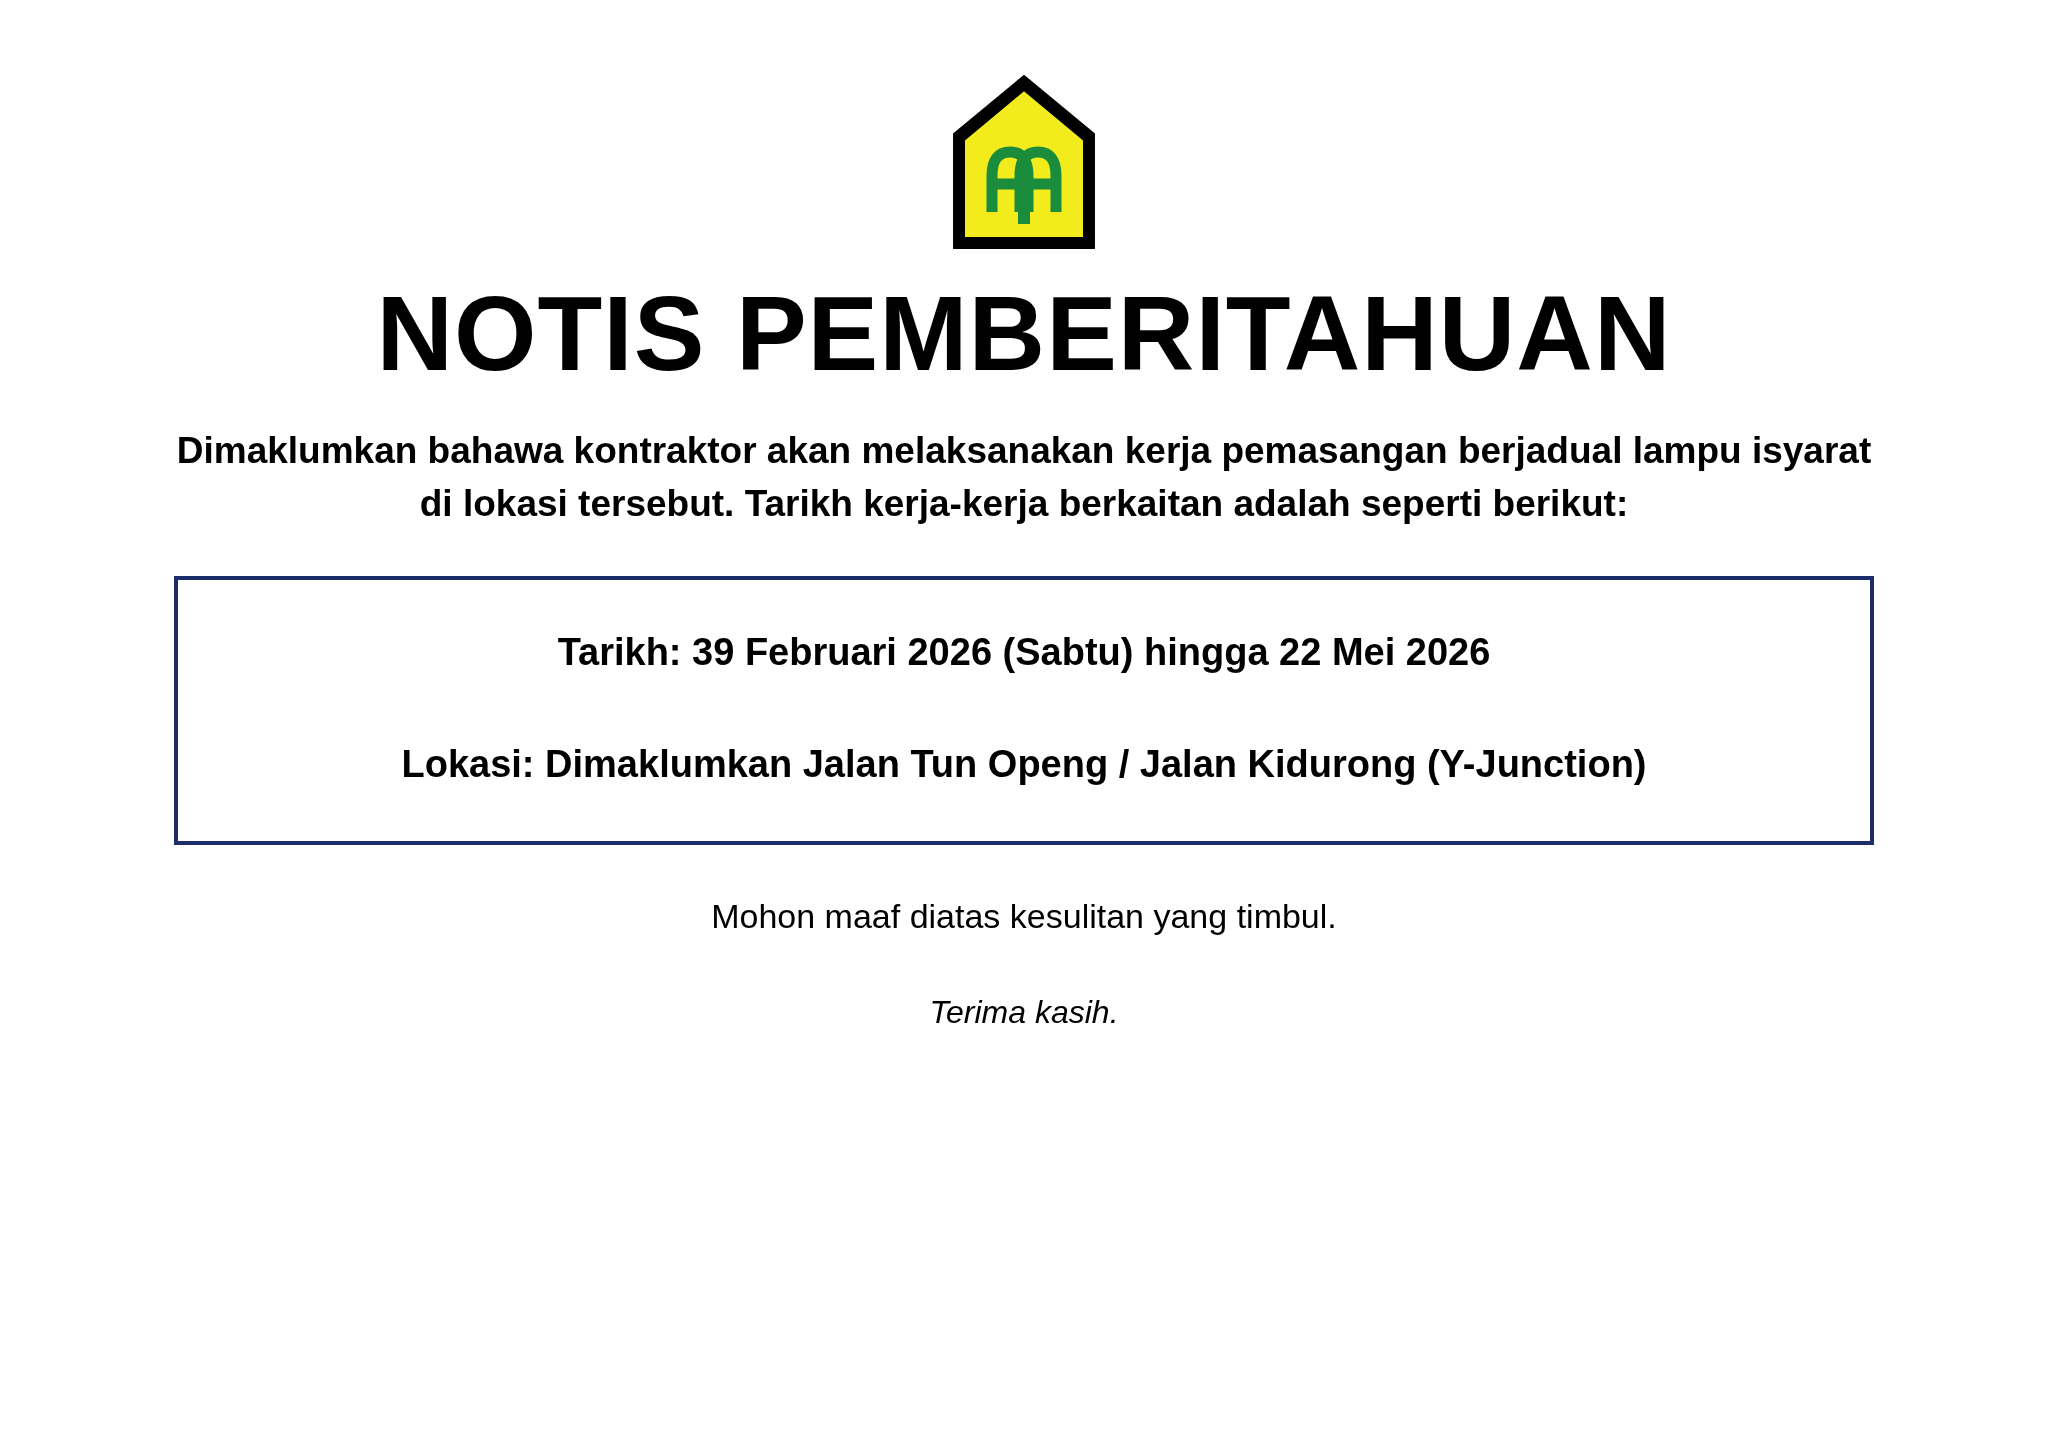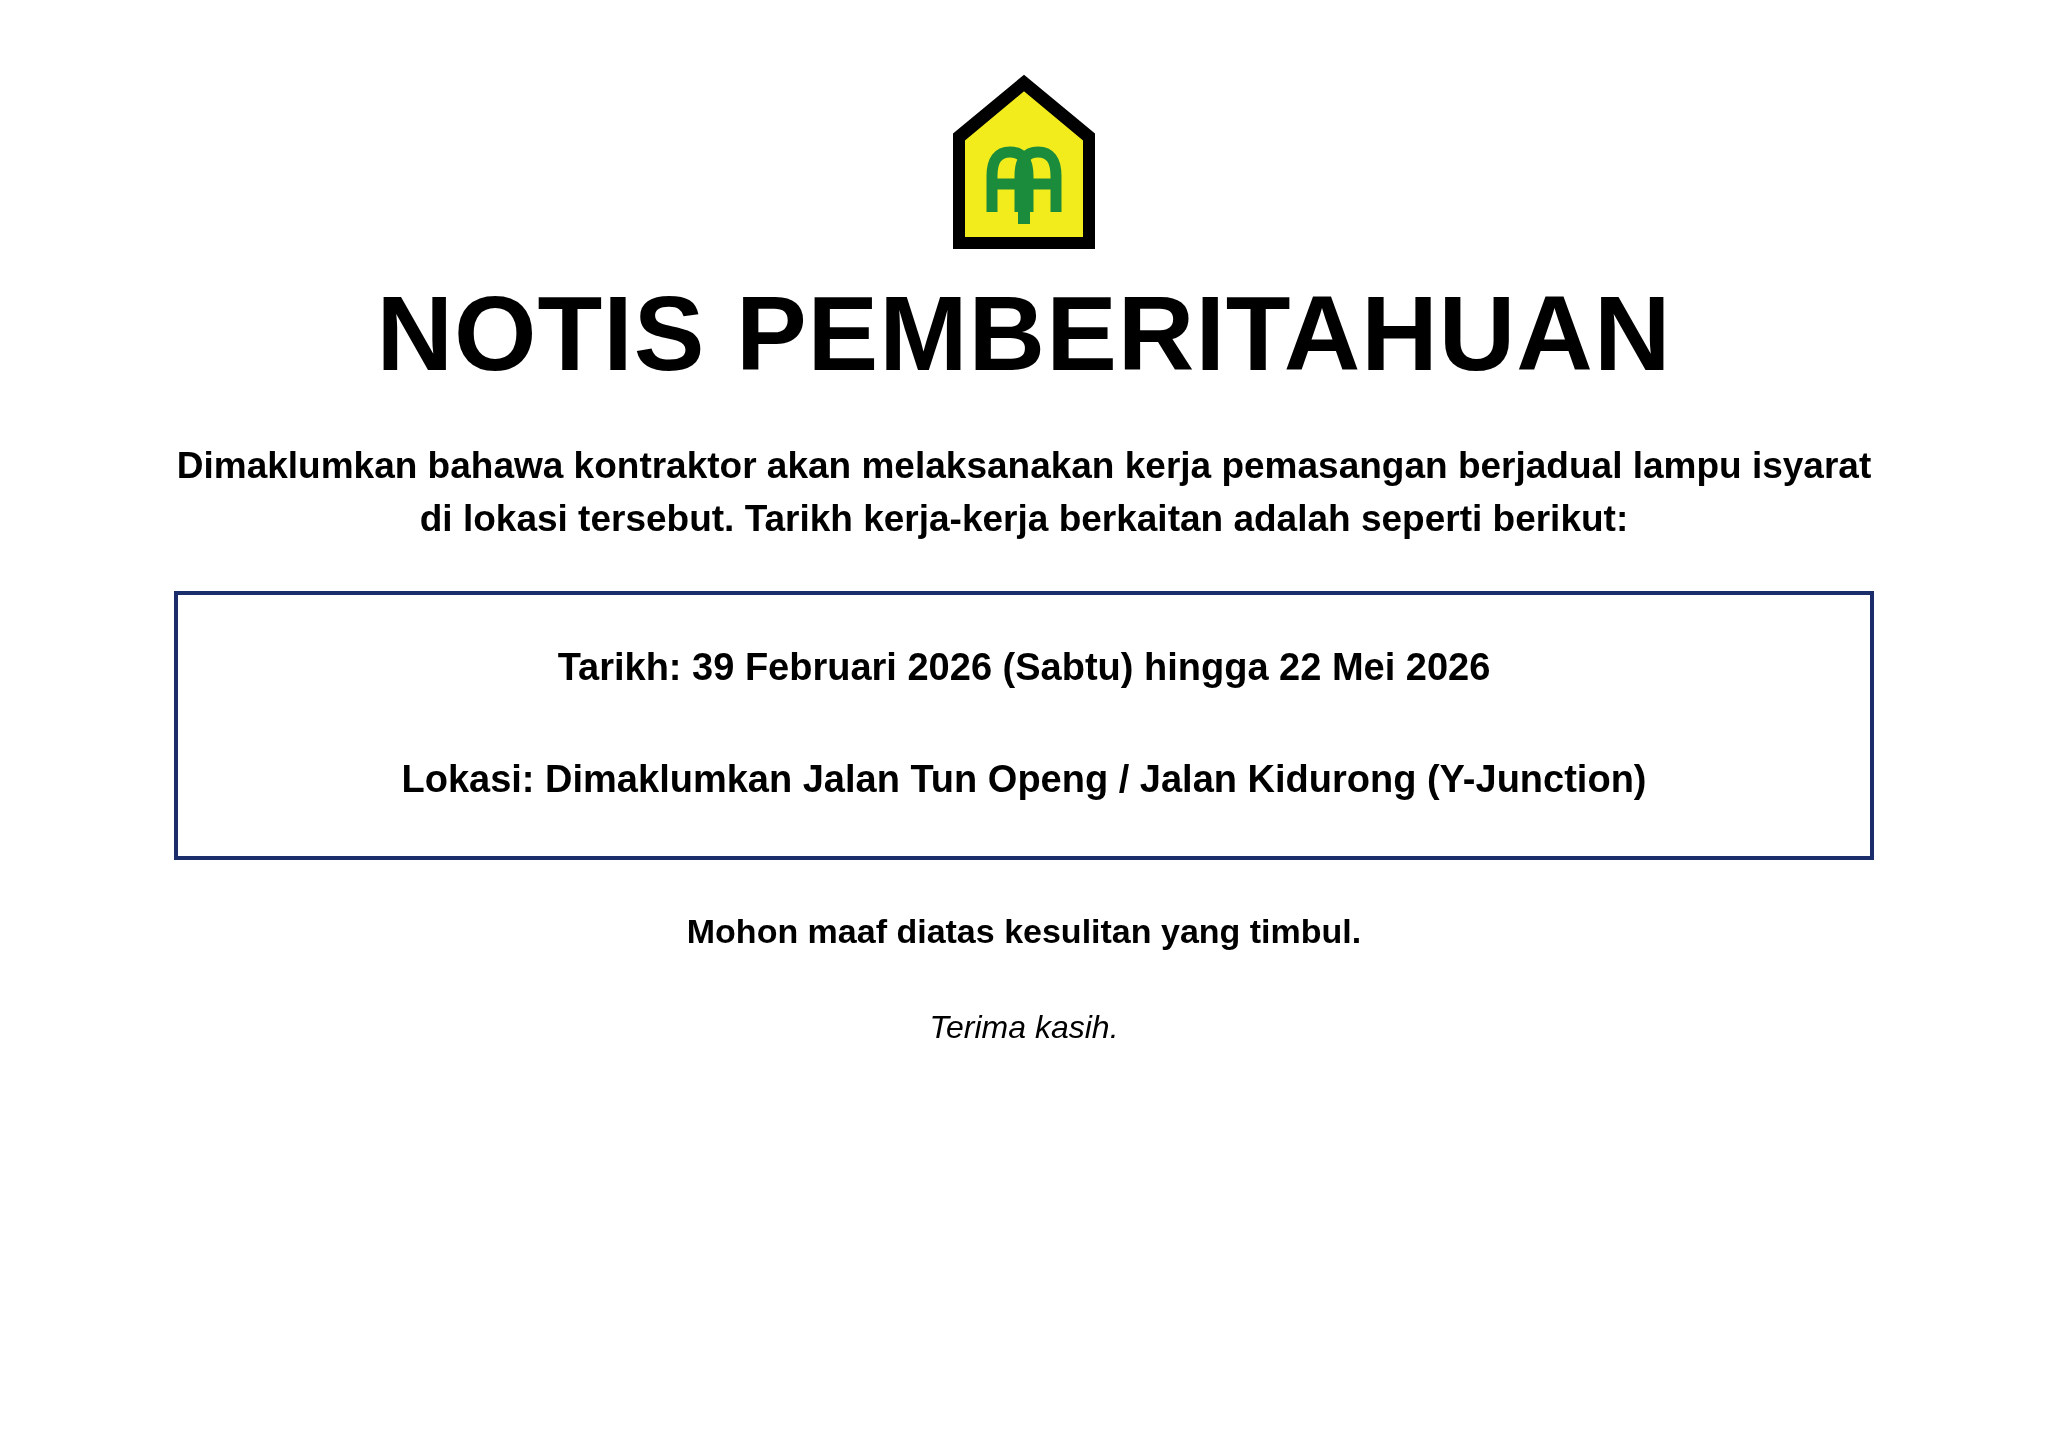--- a/index.html
+++ b/index.html
@@ -48,21 +48,21 @@
     white-space: nowrap;
   }
 
   
   .intro {
     font-size: 37px;
     font-weight: bold;
     line-height: 1.42;
     text-align: center;
     max-width: 1700px;
-    margin: 15px auto 46px auto;
+    margin: 0 auto 46px auto;
   }
 
   
   .detail-box {
     box-sizing: border-box;
     width: 1700px;
     border: 4px solid #1b2d6b;
     padding: 48px 40px 52px 40px;
     margin: 0 auto 52px auto;
     background: #ffffff;
@@ -81,21 +81,21 @@
   .advisory {
     font-size: 34px;
     font-weight: bold;
     line-height: 1.45;
     text-align: center;
     max-width: 1680px;
     margin: 0 auto 34px auto;
   }
   .apology {
     font-size: 34px;
-    font-weight: bold;
+    font-weight: normal;
     text-align: right;
     margin: 0 auto 56px auto;
   }
 
   
   .contact {
     font-size: 28px;
     font-style: italic;
     line-height: 1.5;
     text-align: center;

